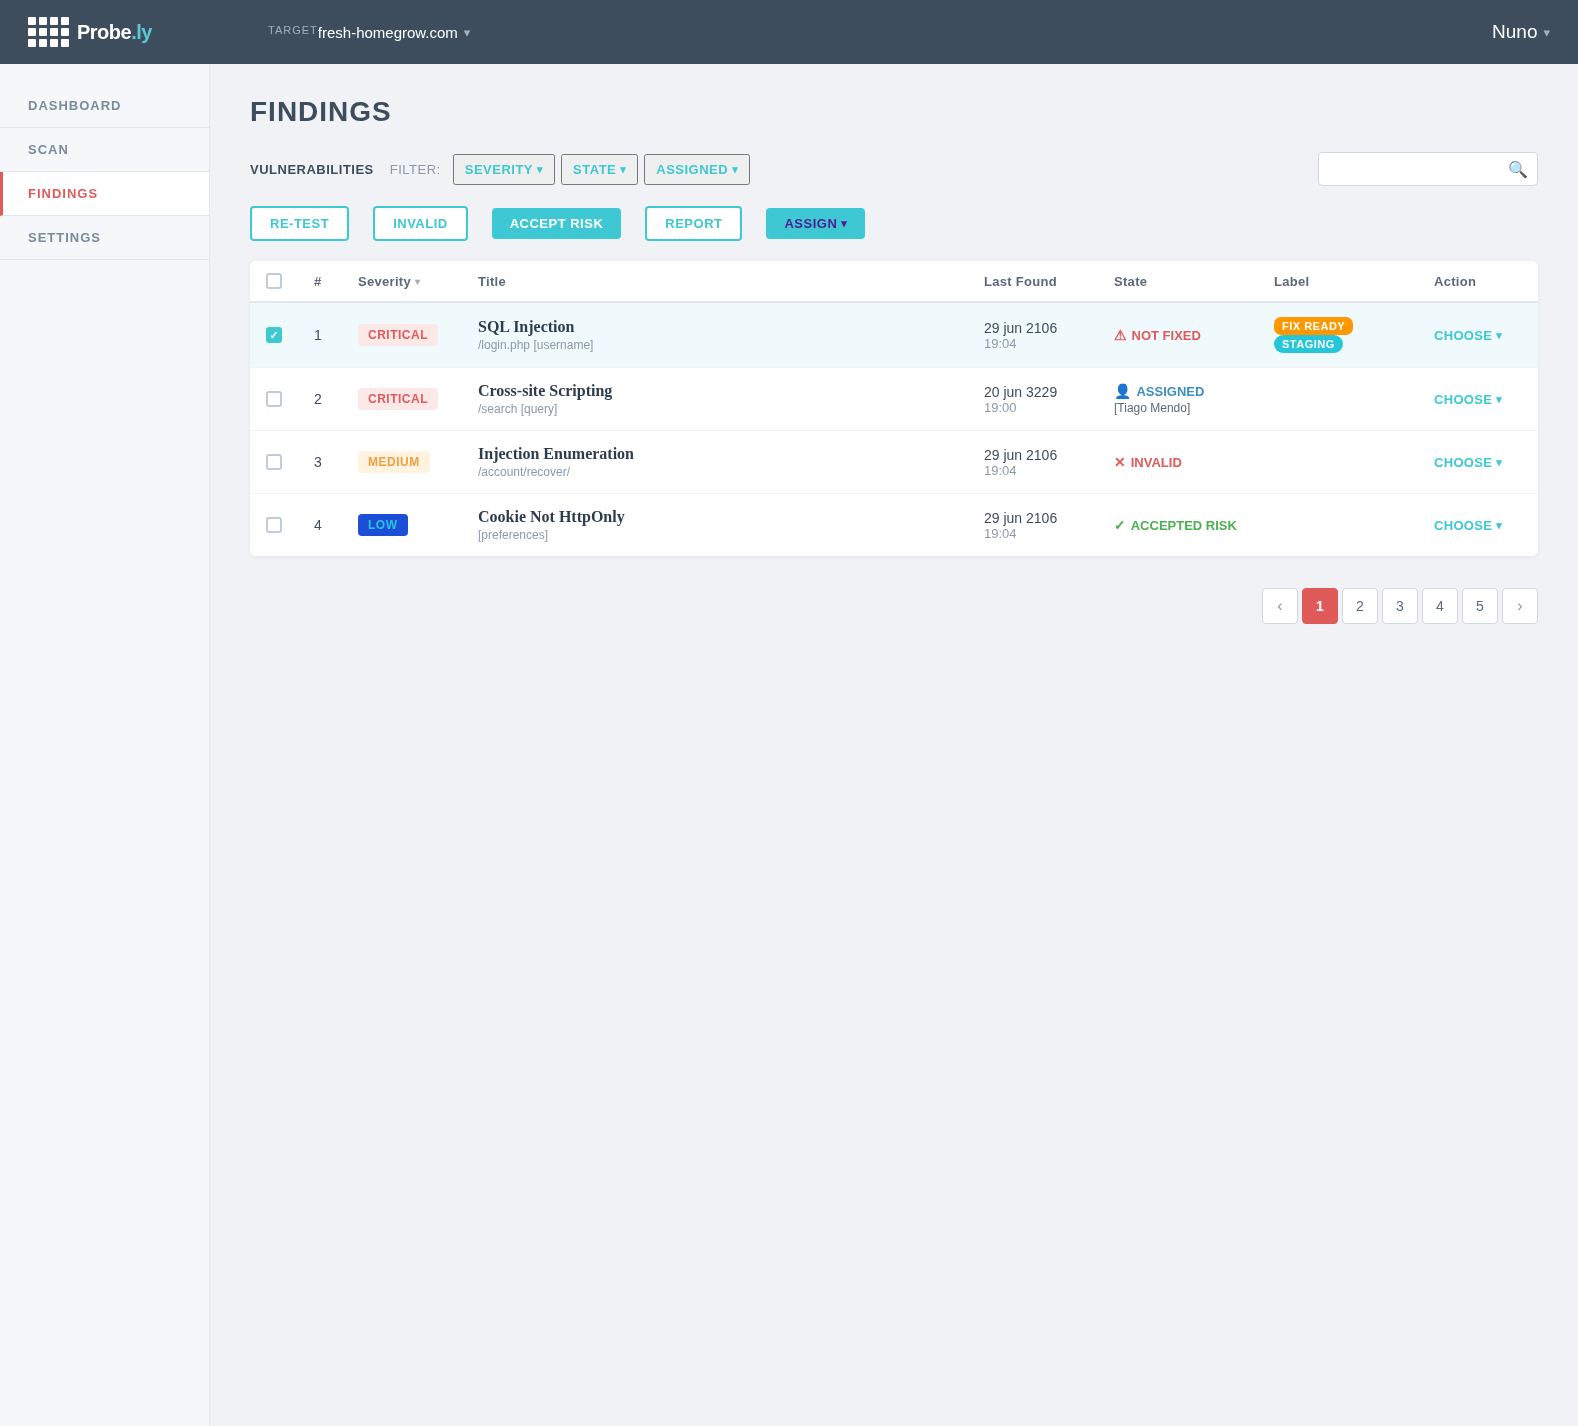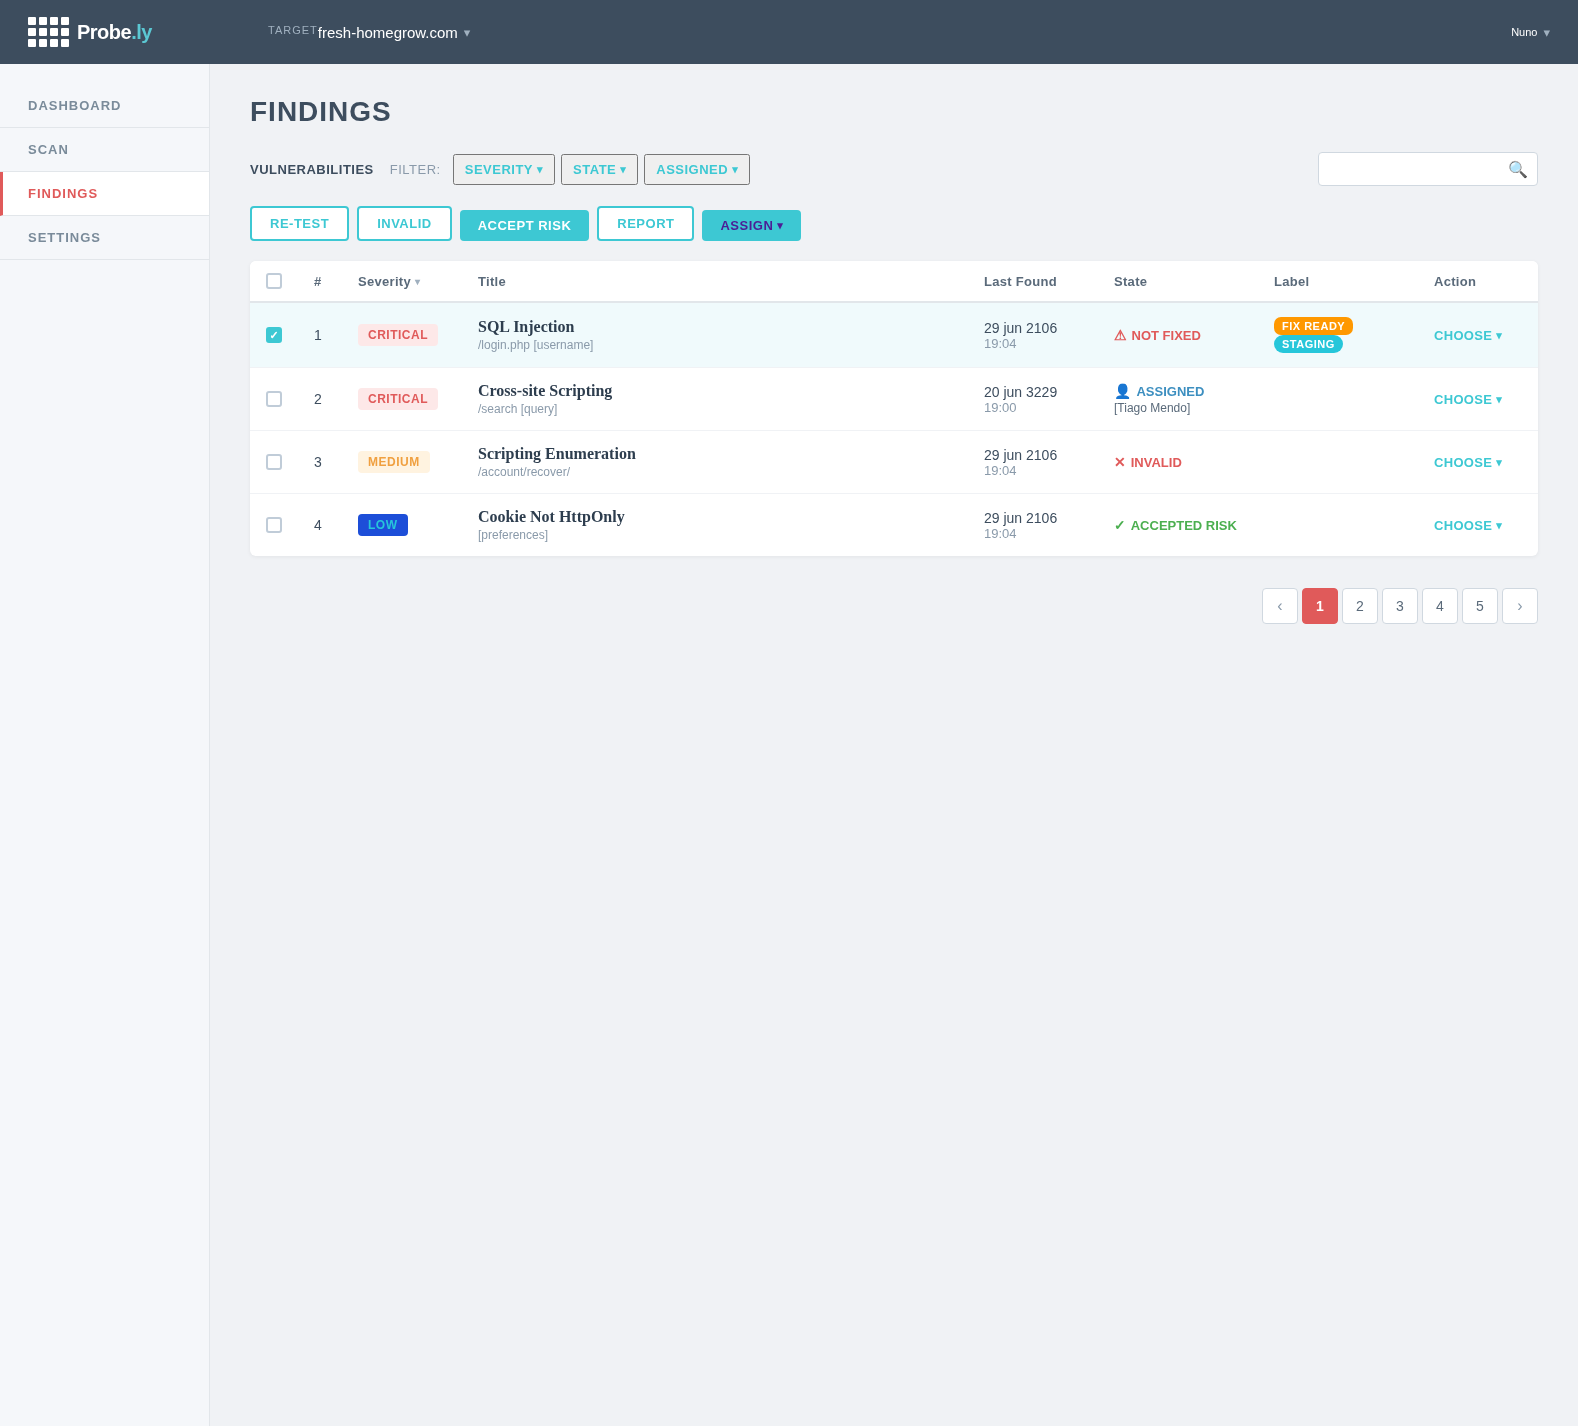--- a/index.html
+++ b/index.html
@@ -31,21 +31,21 @@
     }
     .target-label {
       color: #a0b0bf; font-size: 11px; text-transform: uppercase; letter-spacing: 1px;
     }
     .target-name {
       color: white; font-size: 15px; font-weight: 500; display: flex; align-items: center; gap: 6px; cursor: pointer;
     }
     .target-name::after { content: '▾'; font-size: 13px; color: #a0b0bf; }
 
     .user-area {
-      margin-left: auto; color: white; font-size: 11px; display: flex; align-items: center; gap: 6px; cursor: pointer;
+      margin-left: auto; color: white; font-size: 19px; display: flex; align-items: center; gap: 6px; cursor: pointer;
     }
     .user-area::after { content: '▾'; font-size: 13px; color: #a0b0bf; }
 
     
     .sidebar {
       position: fixed; top: 64px; left: 0; bottom: 0; width: 210px;
       background: #f5f7fa; border-right: 1px solid #e2e6ea;
       padding-top: 20px;
     }
     .sidebar-item {
@@ -91,21 +91,21 @@
       font-size: 14px; width: 220px; background: white; outline: none;
       color: #3d4d5e;
     }
     .search-icon {
       position: absolute; right: 10px; top: 50%; transform: translateY(-50%);
       color: #8a9aaa; font-size: 16px; pointer-events: none;
     }
 
     
     .action-bar {
-      display: flex; align-items: flex-end; gap: 8px; margin-bottom: 20px;
+      display: flex; align-items: center; gap: 24px; margin-bottom: 20px;
     }
     .action-btn {
       padding: 8px 18px; border-radius: 4px; font-size: 13px; font-weight: 700;
       letter-spacing: 0.5px; cursor: pointer; border: none; text-transform: uppercase;
     }
     .btn-outline {
       background: white; border: 2px solid #3dc8d3; color: #3dc8d3;
     }
     .btn-solid-teal { background: #3dc8d3; color: white; }
     .btn-assign {
@@ -323,21 +323,21 @@
         </tr>
         <tr>
           <td>
             <div class="cb-wrap">
               <div class="custom-cb"></div>
             </div>
           </td>
           <td class="num-col">3</td>
           <td><span class="severity-badge sev-medium">MEDIUM</span></td>
           <td>
-            <div class="vuln-title">Scripting Enumeration</div>
+            <div class="vuln-title">Injection Enumeration</div>
             <div class="vuln-path">/account/recover/</div>
           </td>
           <td>
             <div>29 jun 2106</div>
             <div style="color:#8a9aaa;font-size:13px">19:04</div>
           </td>
           <td>
             <div class="state-badge state-invalid"><span class="state-icon">✕</span> INVALID</div>
           </td>
           <td></td>

